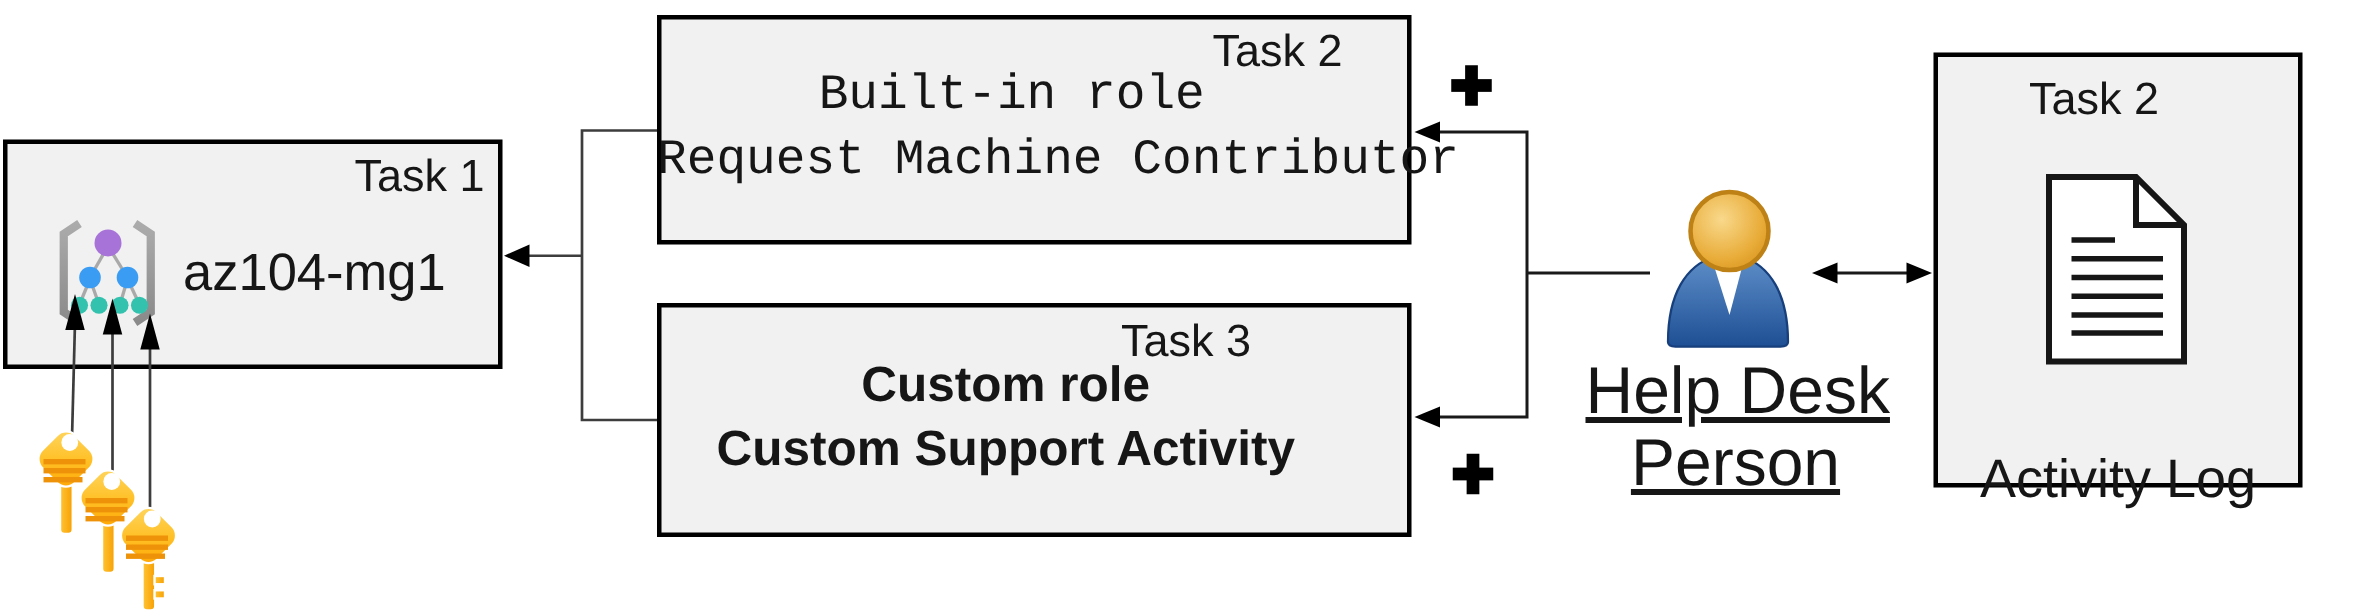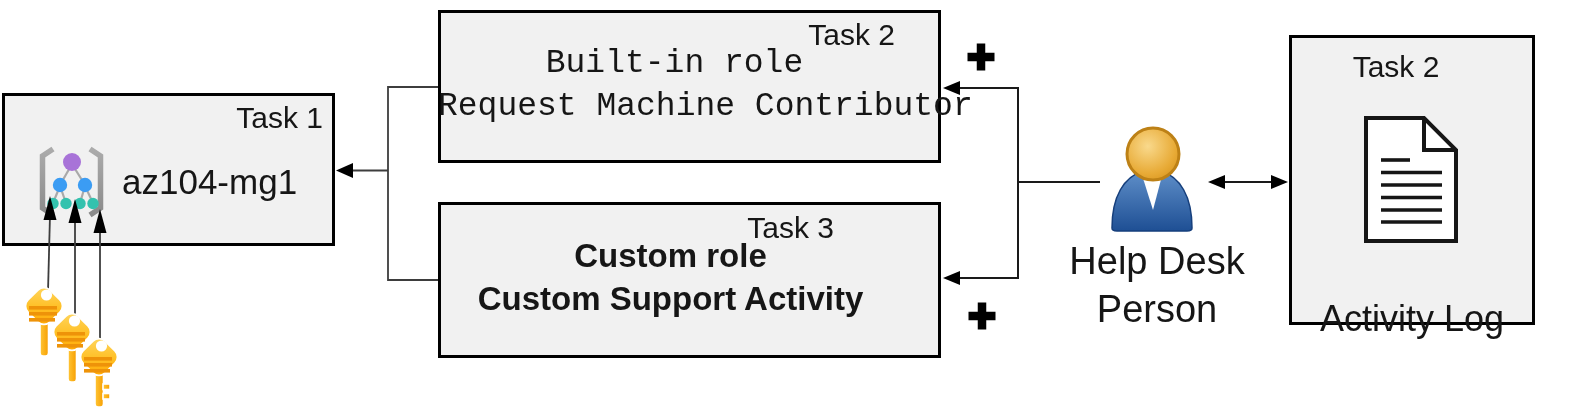--- a/index.html
+++ b/index.html
@@ -10,21 +10,21 @@
   .taskbox {
     position:absolute; background:#f1f1f1; border:3px solid #000;
     box-sizing:border-box;
   }
   .txt { position:absolute; white-space:nowrap; color:#161616; }
   .label   { font-size:30px; line-height:34px; }
   .roles   { font-size:33px; line-height:43px; text-align:center; box-sizing:border-box; }
   .right-al{ text-align:right; box-sizing:border-box; }
   #t1-name { font-size:35px; line-height:40px; }
   #t4-caption { font-size:36px; line-height:42px; text-align:center; }
-  #actor-label { font-size:38px; line-height:48px; text-align:center; }
+  #actor-label { font-size:44px; line-height:48px; text-align:center;text-decoration:underline; }
   #overlay { position:absolute; left:0; top:0; width:1571px; height:409px; pointer-events:none; }
   .sr { position:absolute; width:1px; height:1px; overflow:hidden; clip:rect(0 0 0 0); white-space:nowrap; }
 </style>
 </head>
 <body>
 
 <div id="stage">
 
   <div class="taskbox" style="left:2px; top:93px; width:333px; height:153px;"></div>
   <div class="taskbox" style="left:438px; top:10px; width:503px; height:153px;"></div>

